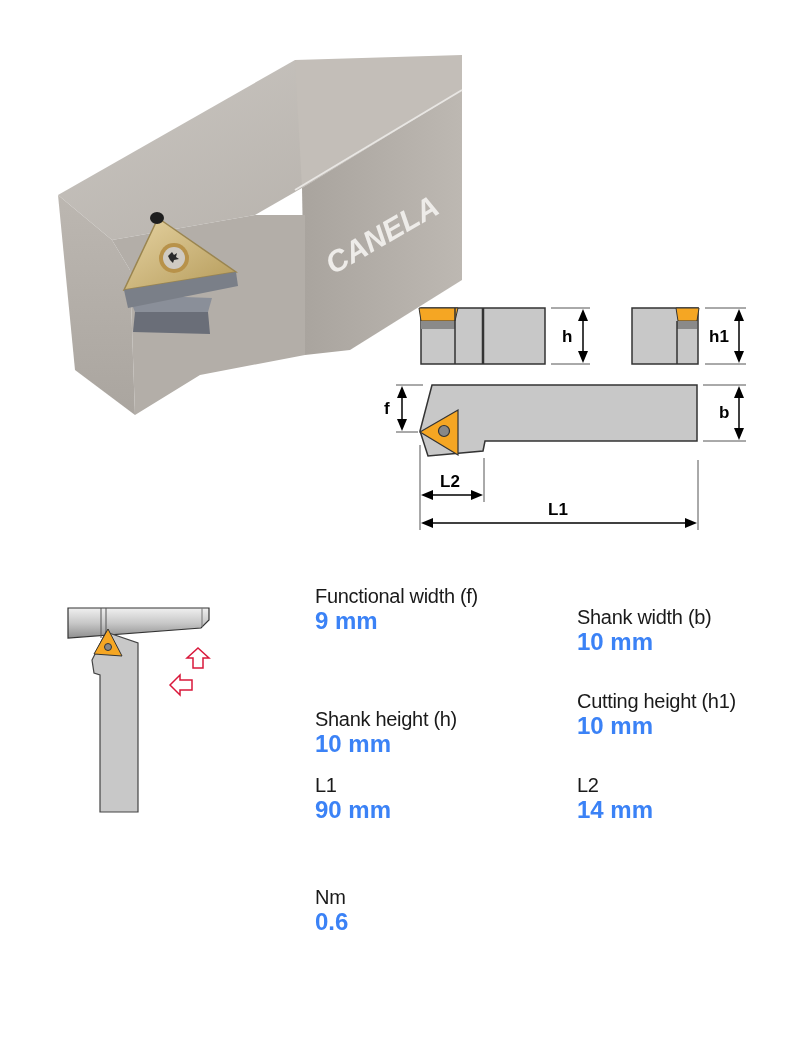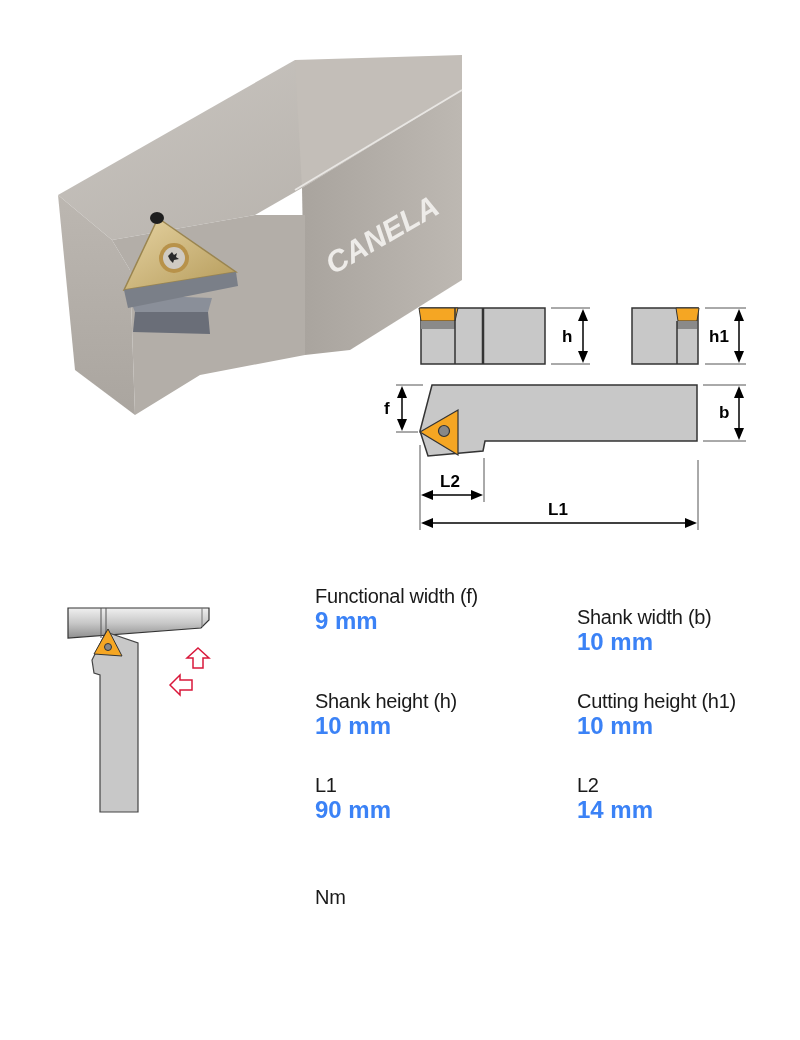--- a/index.html
+++ b/index.html
@@ -159,31 +159,32 @@
 </div>
 
 <div class="spec" style="left:315px; top:584px;">
   <div class="lbl">Functional width (f)</div>
   <div class="val">9 mm</div>
 </div>
 <div class="spec" style="left:577px; top:605px;">
   <div class="lbl">Shank width (b)</div>
   <div class="val">10 mm</div>
 </div>
-<div class="spec" style="left:315px; top:689px;">
+<div class="spec" style="left:315px; top:707px;">
   <div class="lbl">Shank height (h)</div>
   <div class="val">10 mm</div>
 </div>
 <div class="spec" style="left:577px; top:689px;">
   <div class="lbl">Cutting height (h1)</div>
   <div class="val">10 mm</div>
 </div>
 <div class="spec" style="left:315px; top:773px;">
   <div class="lbl">L1</div>
   <div class="val">90 mm</div>
 </div>
 <div class="spec" style="left:577px; top:773px;">
   <div class="lbl">L2</div>
   <div class="val">14 mm</div>
 </div>
 <div class="spec" style="left:315px; top:857px;margin-top:28px;">
   <div class="lbl">Nm</div>
+  <div class="val">0.6</div>
 </div>
 
 </body></html>

